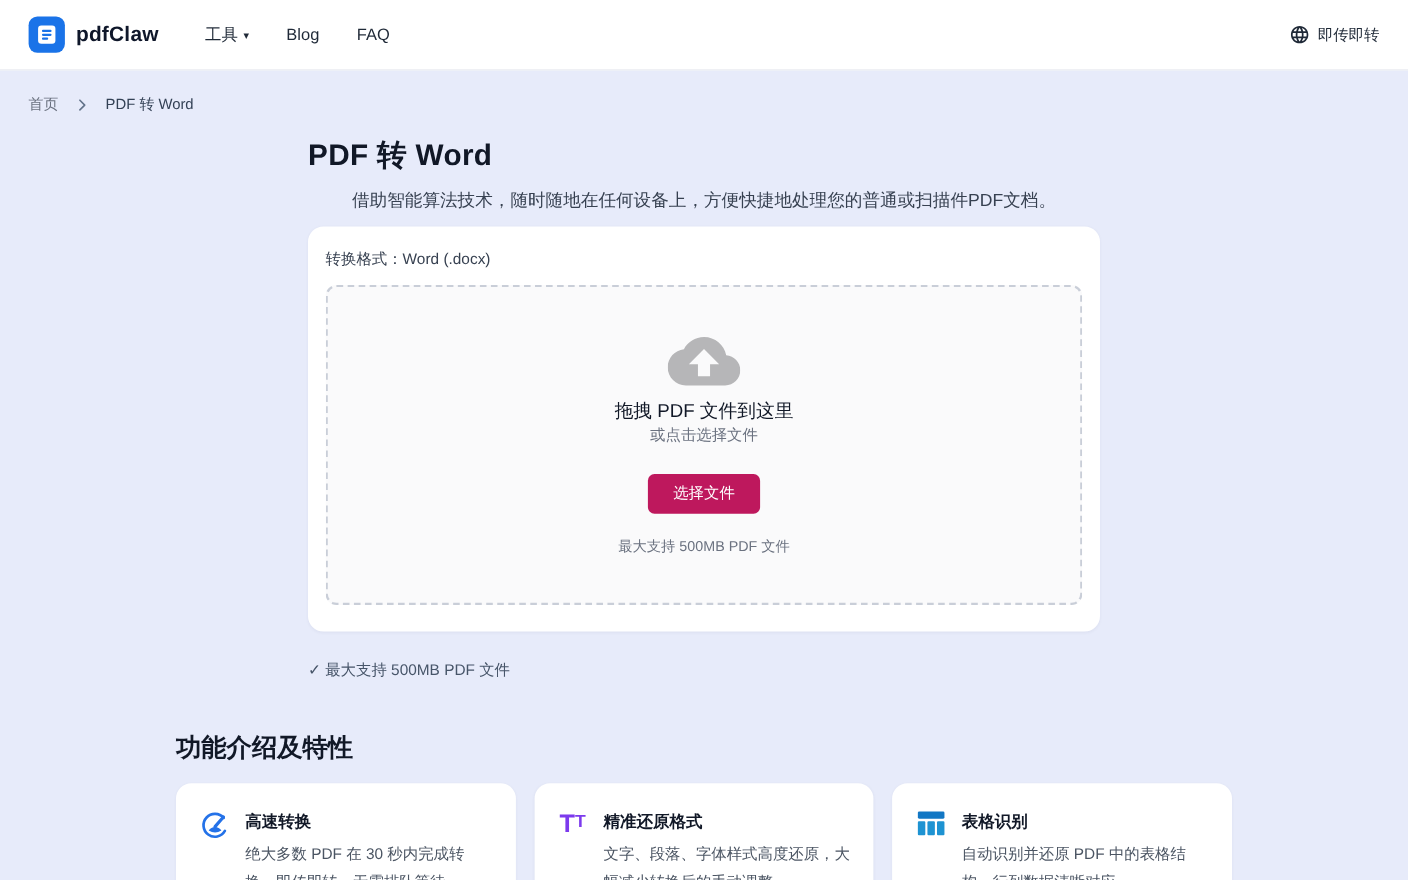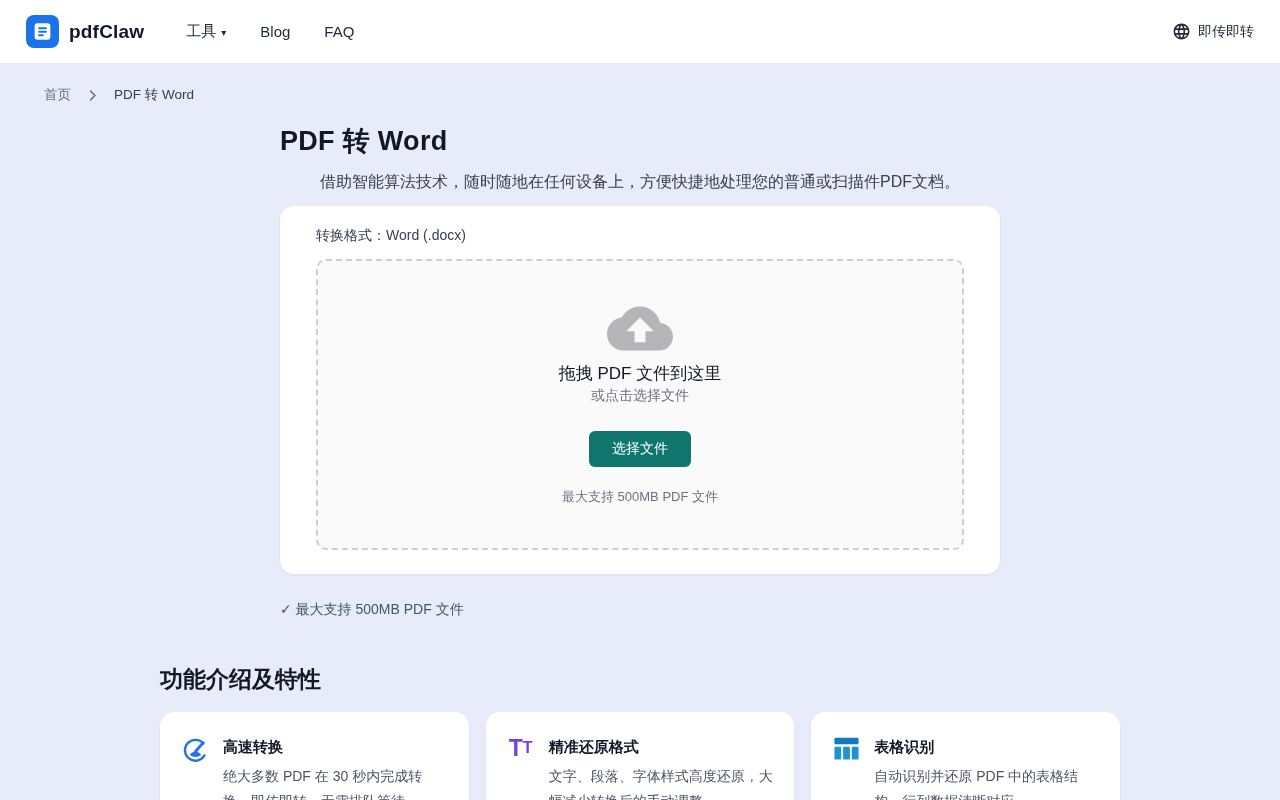--- a/index.html
+++ b/index.html
@@ -19,43 +19,43 @@
     display:flex; align-items:center; justify-content:center;
   }
   .brand-name { font-size:19px; font-weight:700; color:#0f172a; letter-spacing:.2px; }
   .nav { display:flex; align-items:center; gap:34px; margin-left:42px; }
   .nav-item { font-size:15px; color:#1f2937; cursor:pointer; display:flex; align-items:center; gap:5px;text-align:center; }
   .caret { font-size:10px; color:#1f2937; position:relative; top:1px; }
   .lang { margin-left:auto; display:flex; align-items:center; gap:7px; cursor:pointer; }
   .lang-label { font-size:14px; color:#1f2937; }
   
   .breadcrumb { display:flex; align-items:center; gap:14px; padding:22px 26px 0; }
-  .crumb-home { font-size:13.5px; color:#6b7280; cursor:pointer;margin-left:18px; }
+  .crumb-home { font-size:13.5px; color:#6b7280; cursor:pointer; }
   .crumb-current { font-size:13.5px; color:#334155; }
   
   .main-col { width:720px; margin:0 auto; }
   .page-title { font-size:27px; font-weight:700; color:#111827; margin-top:19px; letter-spacing:.3px; }
   .subtitle { text-align:center; font-size:16px; color:#374151; margin-top:13px; }
   .stats { text-align:center; font-size:14px; font-weight:700; color:#1f2937; margin-top:13px; }
   
   .upload-card {
     margin-top:13px; background:#ffffff; border-radius:14px;
-    padding:21px 36px 24px; box-shadow:0 1px 3px rgba(30,41,80,.05);
+    padding:21px 16px 24px; box-shadow:0 1px 3px rgba(30,41,80,.05);
   }
   .format-label { font-size:14px; color:#374151; }
   .dropzone {
     margin-top:14px; height:291px; border:2px dashed #c9ced8; border-radius:10px;
     background:#fafafb; display:flex; flex-direction:column; align-items:center;
     padding-top:42px; cursor:pointer;
   }
   .cloud { color:#b6b6b8; }
   .drag-text { font-size:17px; color:#111827; margin-top:11px; }
   .or-text { font-size:14px; color:#6b7280; margin-top:2px; }
   .choose-btn {
-    margin-top:26px; background:#0f766e; color:#ffffff; border:none; border-radius:6px;
+    margin-top:26px; background:#be185d; color:#ffffff; border:none; border-radius:6px;
     font-size:14px; font-family:Liberation Serif, serif; padding:9px 23px; cursor:pointer;
   }
   .size-hint { font-size:13px; color:#6b7280; margin-top:21px; }
   .note { font-size:14px; color:#475569; margin-top:27px; }
   
   .features { width:960px; margin:0 auto; }
   .features-heading { font-size:23px; font-weight:700; color:#111827; margin-top:45px; }
   .cards { display:grid; grid-template-columns:repeat(3,1fr); gap:17px; margin-top:17px; }
   .feature-card {
     background:#ffffff; border-radius:14px; padding:23px 20px; height:150px;

